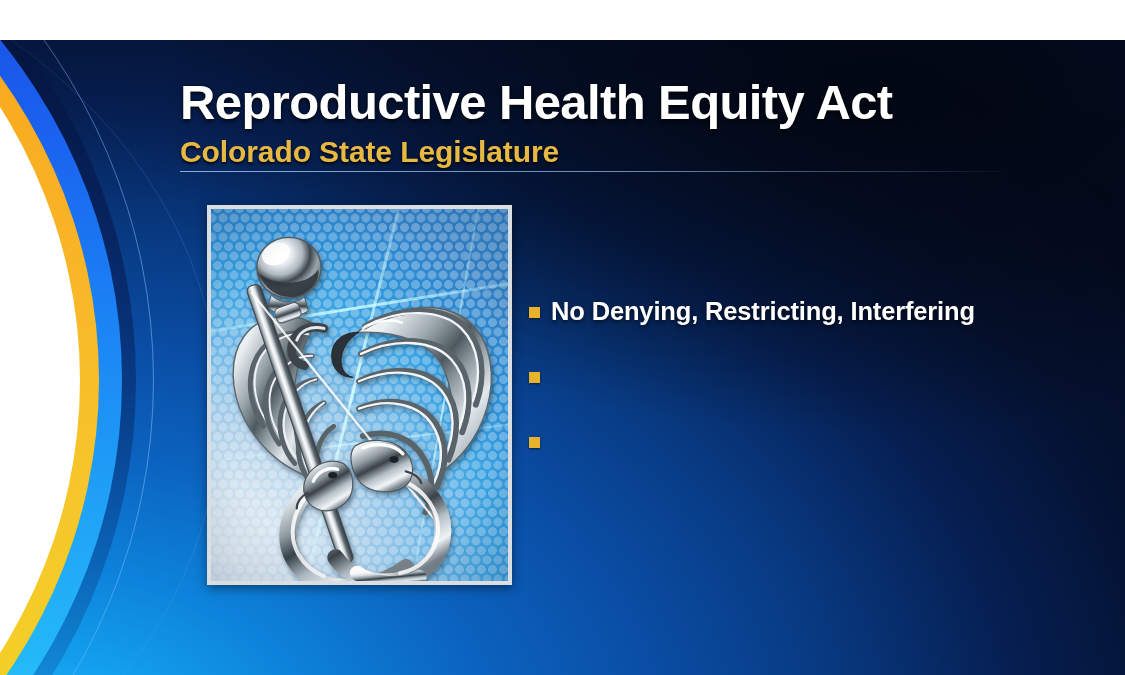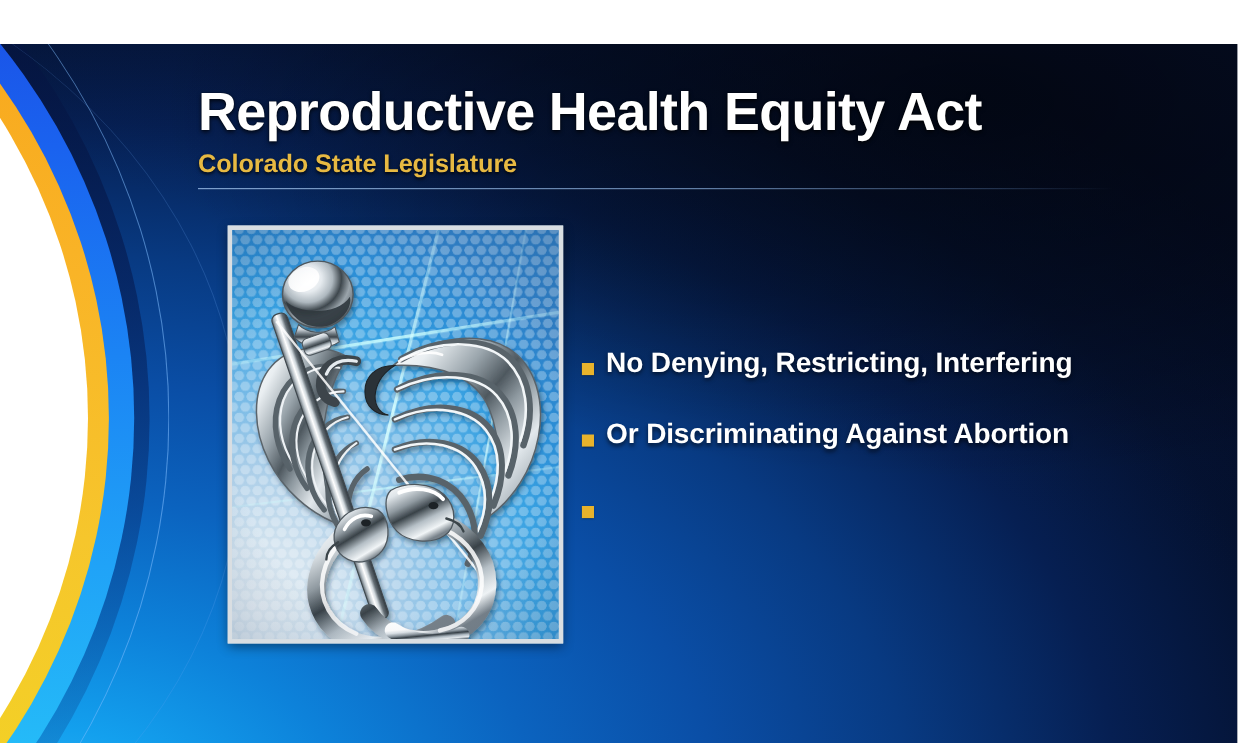--- a/index.html
+++ b/index.html
@@ -97,21 +97,21 @@
     font-size: 49px;
     font-weight: bold;
     color: #ffffff;
     letter-spacing: -0.6px;
     line-height: 1.0;
     text-shadow: 0 2px 4px rgba(0,0,0,0.75), 0 0 1px rgba(0,0,0,0.9);
     white-space: nowrap;
   }
   .subtitle {
     margin-top: 8px;
-    font-size: 23px;
+    font-size: 30px;
     font-weight: bold;
     color: #e7b942;
     letter-spacing: -0.1px;
     text-shadow: 0 2px 3px rgba(0,0,0,0.8);
     white-space: nowrap;
   }
   .divider {
     position: absolute;
     left: 180px;
     top: 131px;
@@ -161,21 +161,21 @@
   .s4 { left: 78%; top: -18%; width: 2px; height: 140%; transform: rotate(10deg);
         background: linear-gradient(180deg, rgba(200,255,255,0) 0%, rgba(215,255,255,0.7) 50%, rgba(200,255,255,0) 100%); }
   .img-vig {
     position: absolute; inset: 0;
     background: radial-gradient(90% 80% at 50% 50%, rgba(0,0,0,0) 55%, rgba(20,50,90,0.18) 85%, rgba(15,40,80,0.30) 100%);
   }
   .caduceus { position: absolute; left: 0; top: 0; width: 100%; height: 100%; }
 
   
   .bullets { position: absolute; left: 529px; top: 258px; width: 560px; }
-  .bullet-row { display: flex; align-items: center; height: 65px; }
+  .bullet-row { display: flex; align-items: flex-start; height: 65px; }
   .bullet-mark {
     width: 11px; height: 11px;
     background: #e8b32c;
     margin-top: 9px;
     margin-right: 11px;
     flex: 0 0 auto;
     box-shadow: 0 1px 2px rgba(0,0,0,0.55);
   }
   .bullet-text {
     font-size: 25.5px;
@@ -351,21 +351,20 @@
 
   <div class="bullets">
 
     <div class="bullet-row">
       <div class="bullet-mark"></div>
       <div class="bullet-text">No Denying, Restricting, Interfering</div>
     </div>
 
     <div class="bullet-row">
       <div class="bullet-mark"></div>
-      <div class="bullet-text">Or Discriminating Against Abortion</div>
     </div>
 
     <div class="bullet-row">
       <div class="bullet-mark"></div>
     </div>
 
   </div>
 
 </div>
 

